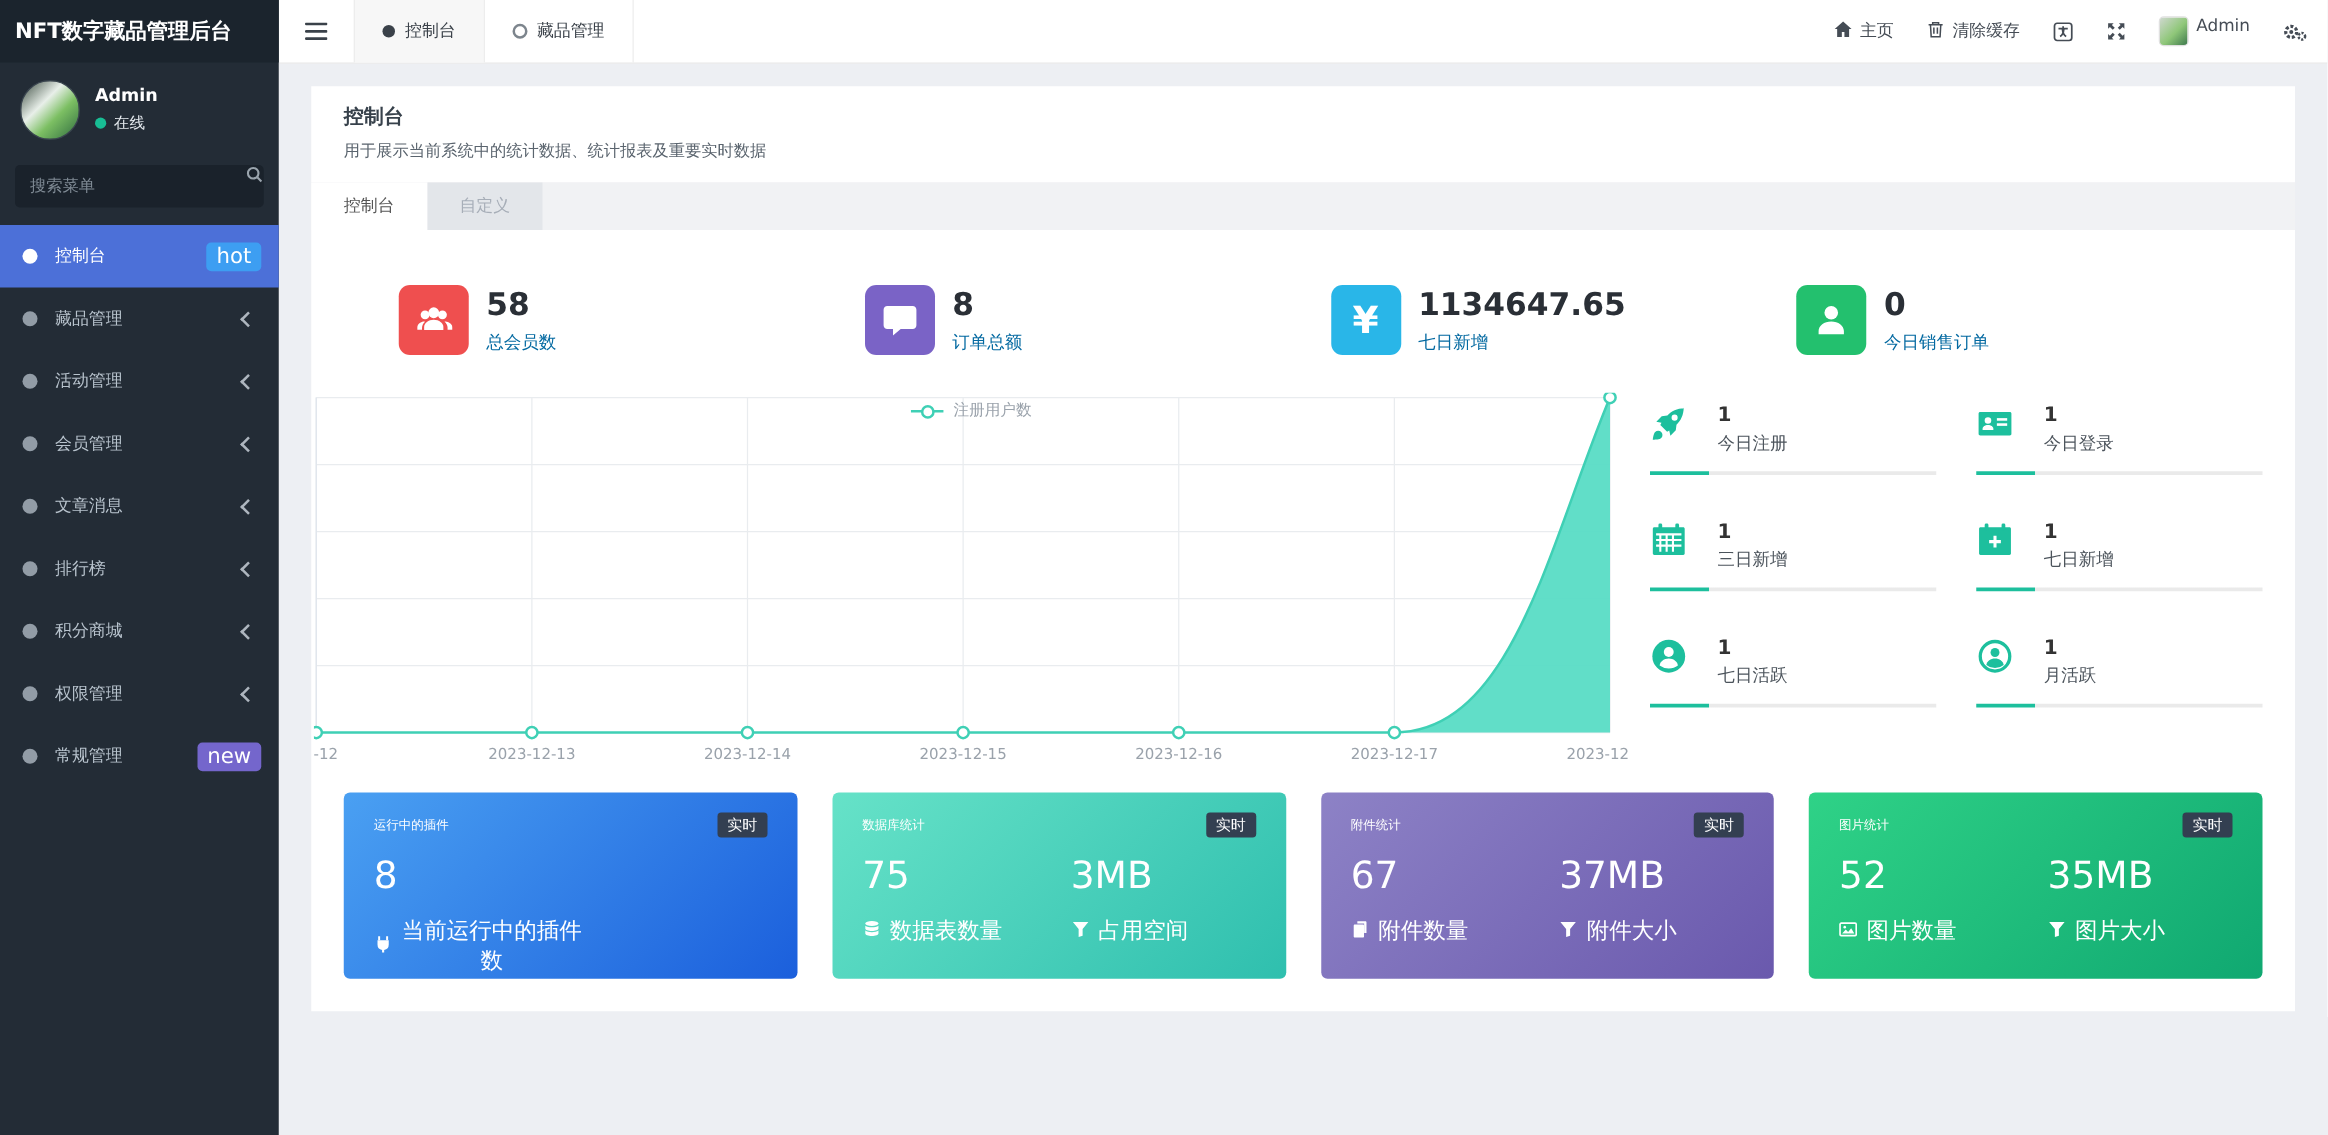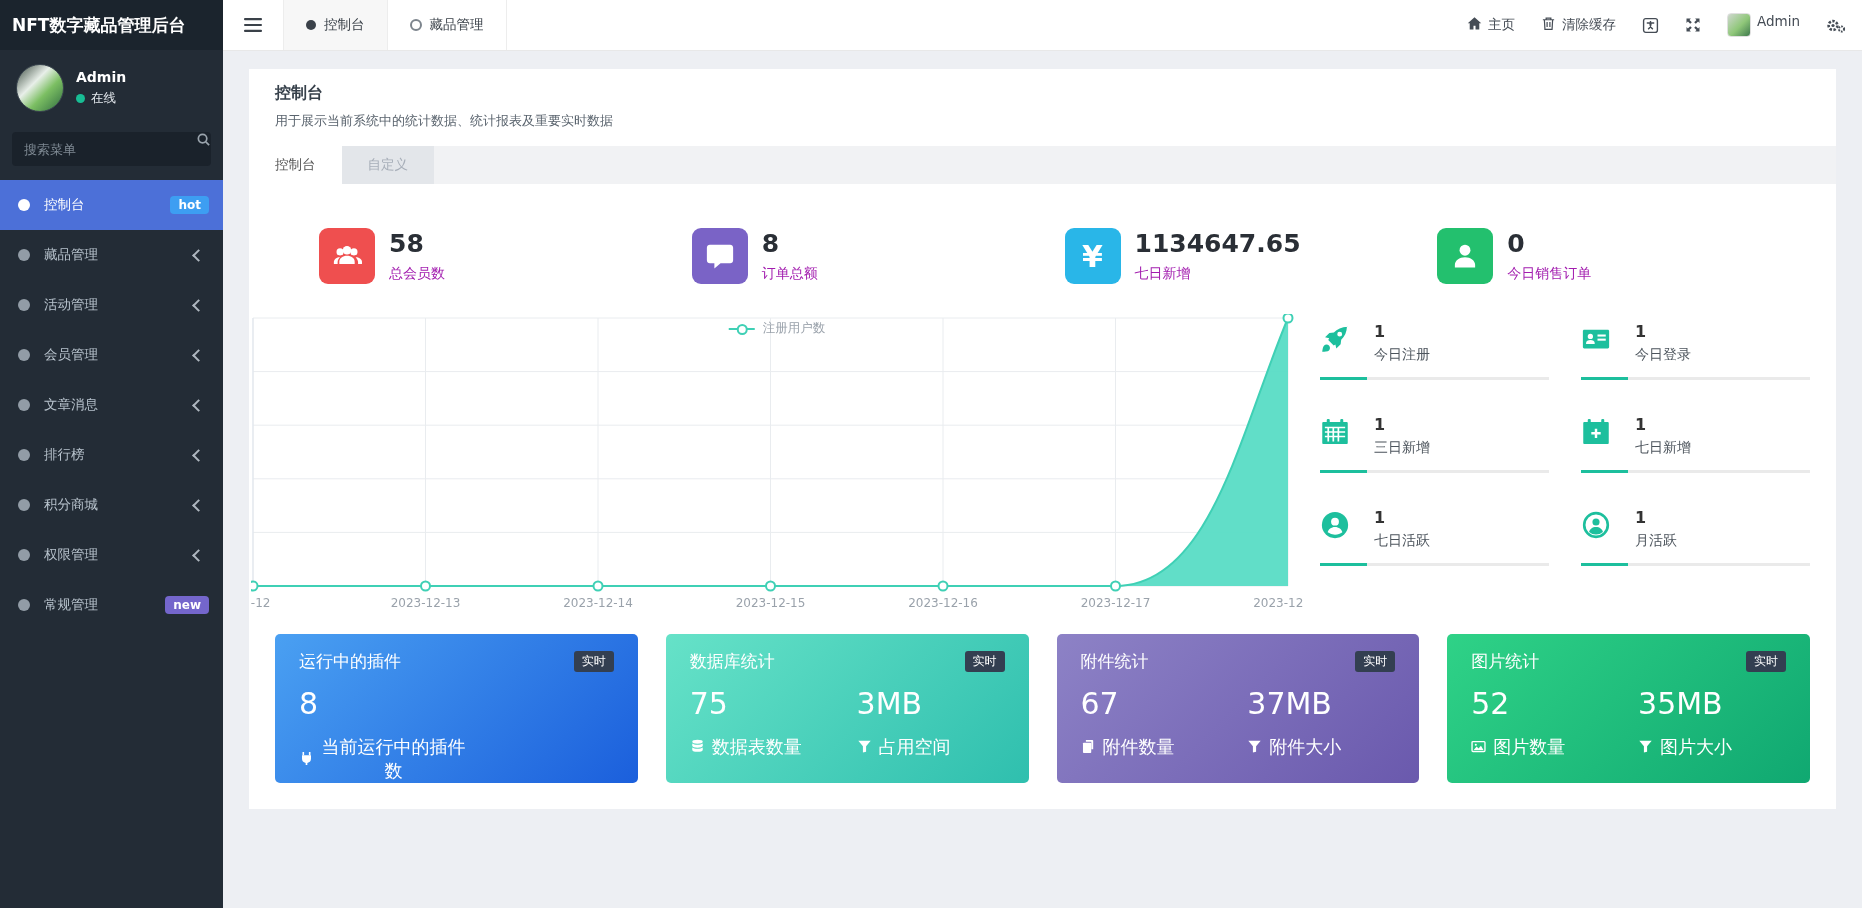--- a/index.html
+++ b/index.html
@@ -30,21 +30,21 @@
   .search input::placeholder{color:#7f8a94;}
   .search .s-icon{color:#9aa4ad;display:flex;}
   .mi{height:50px;display:flex;align-items:center;padding:0 14px 0 18px;cursor:pointer;
       color:#b8c3cd;font-size:13.5px;}
   .mi-dot{width:12px;height:12px;border-radius:50%;background:#929ca6;flex:none;margin-right:14px;}
   .mi-label{flex:1;}
   .mi.active{background:#4c70d8;color:#fff;}
   .mi.active .mi-dot{background:#fff;}
   .mi-chev{width:7px;height:7px;border-left:2px solid #aeb6bf;border-bottom:2px solid #aeb6bf;
       transform:rotate(45deg);margin-right:6px;flex:none;}
-  .mi-badge{flex:none;font-size:12px;font-weight:bold;color:#fff;border-radius:4px;padding:3px 8px;line-height:1;}
+  .mi-badge{flex:none;font-size:17px;font-weight:normal;color:#fff;border-radius:4px;padding:3px 8px;line-height:1;}
   .b-hot{background:#3d9ef2;}
   .b-new{background:#7466cc;}
 
   
   .main{position:absolute;left:223px;top:0;right:0;bottom:0;}
   .topbar{height:50px;background:#fff;border-bottom:1px solid #e8e8e8;display:flex;align-items:stretch;position:relative;}
   .hamburger{width:60px;display:flex;align-items:center;justify-content:center;cursor:pointer;color:#3a4149;}
   .ttab{display:flex;align-items:center;padding:0 22px;font-size:13.5px;color:#3a4149;cursor:pointer;
         border-left:1px solid #ededed;border-right:1px solid #ededed;}
   .ttab.active{background:#f7f7f7;}
@@ -71,21 +71,21 @@
 
   
   .stat-row{display:flex;padding-left:44px;}
   .stat{flex:1;display:flex;align-items:flex-start;}
   .stat-icon{width:56px;height:56px;border-radius:9px;color:#fff;display:flex;align-items:center;
         justify-content:center;flex:none;}
   .stat-icon svg{width:30px;height:30px;fill:currentColor;}
   .stat-icon .yen{font-size:30px;font-weight:bold;}
   .stat-body{margin-left:14px;padding-top:2px;}
   .stat-num{font-size:25px;font-weight:bold;color:#2a2f36;line-height:1.1;}
-  .stat-label{margin-top:7px;font-size:14px;color:#a21caf;}
+  .stat-label{margin-top:7px;font-size:14px;color:#0369a1;}
 
   
   .chart-row{display:flex;margin-top:30px;align-items:flex-start;}
   .chart-wrap{position:relative;width:1052px;height:300px;margin-left:-24px;overflow:hidden;flex:none;}
   .legend{position:absolute;top:6px;left:50%;transform:translateX(-50%);display:flex;align-items:center;
         gap:8px;cursor:pointer;text-align:center;}
   .lg-mark{position:relative;width:26px;height:10px;}
   .lg-mark::before{content:"";position:absolute;left:0;right:0;top:4px;height:2px;background:#3fd0b5;}
   .lg-mark::after{content:"";position:absolute;left:8px;top:0;width:7px;height:7px;border-radius:50%;
         background:#fff;border:2px solid #3fd0b5;}
@@ -103,21 +103,21 @@
   .ss-body{margin-left:24px;}
   .ss-num{font-size:16px;font-weight:bold;color:#333;}
   .ss-label{margin-top:5px;font-size:14px;color:#4c545c;}
   .ss-divider{margin-top:13px;height:3px;
         background:linear-gradient(to right,#1dbf9d 0,#1dbf9d 47px,#eaeaea 47px,#eaeaea 100%);}
 
   
   .bottom-cards{display:flex;gap:28px;margin-top:20px;}
   .bcard{flex:1;height:149px;border-radius:5px;color:#fff;padding:16px 24px;box-sizing:border-box;}
   .bc-head{display:flex;align-items:center;justify-content:space-between;}
-  .bc-title{font-size:17px;}
+  .bc-title{font-size:10px;}
   .bc-badge{background:#333f51;border-radius:3px;font-size:12px;padding:3px 8px;line-height:1.2;}
   .bc-nums{display:flex;margin-top:14px;}
   .bc-col1{width:53%;}
   .bc-num{font-size:30px;font-weight:400;line-height:1.15;}
   .bc-feet{display:flex;margin-top:13px;font-size:18px;text-align:center;}
   .bc-foot{display:flex;align-items:center;gap:7px;}
   .bc-foot svg{width:15px;height:15px;fill:currentColor;}
   .bc-foot.f1{width:53%;}
 
   .icon-svg{display:inline-flex;}

